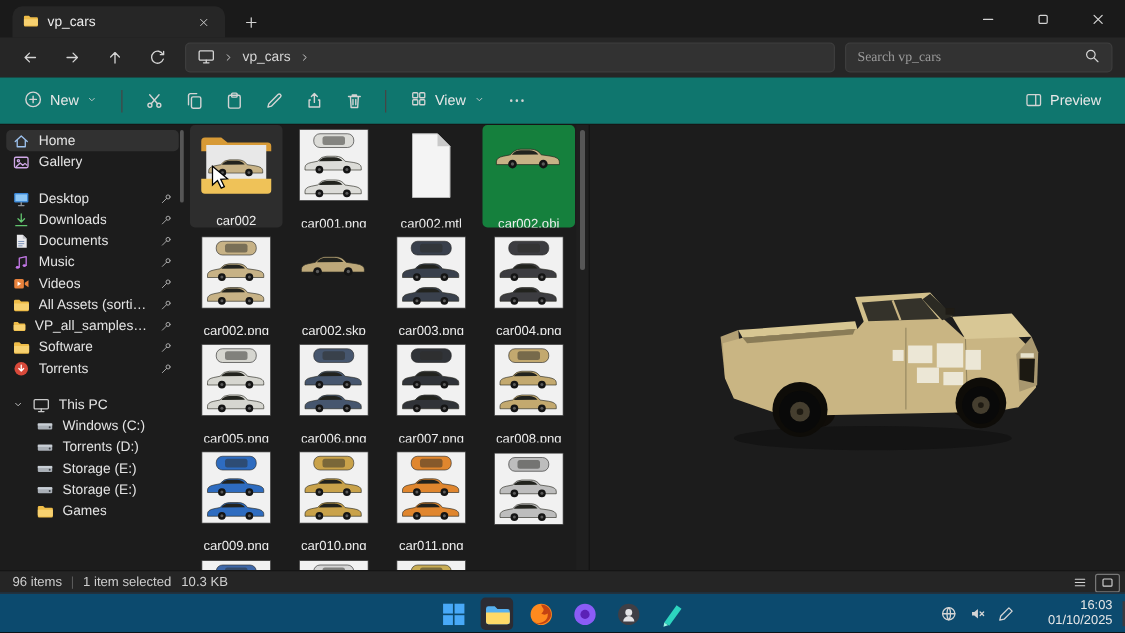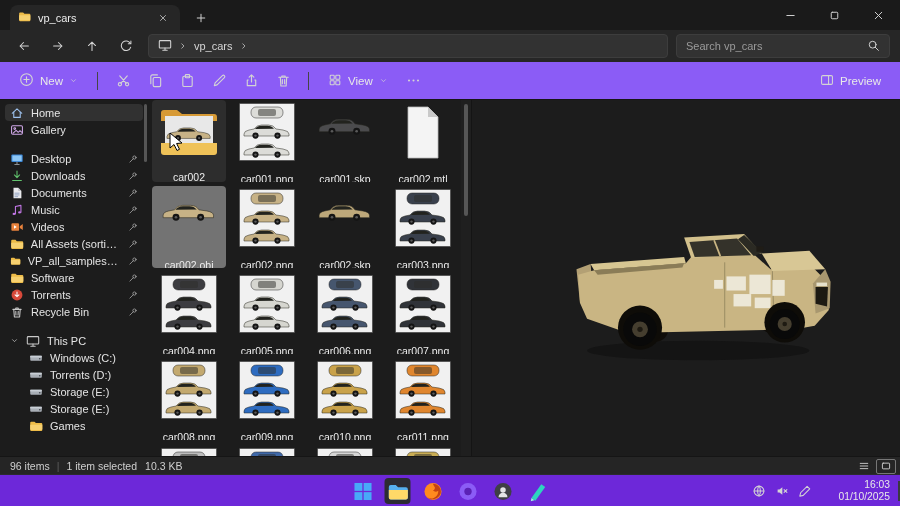--- a/index.html
+++ b/index.html
@@ -17,66 +17,66 @@
   .win-btn{width:44px;height:30px;display:flex;align-items:center;justify-content:center}
 
   
   .navbar{position:absolute;left:0;top:30px;right:0;height:32px;background:#262626;display:flex;align-items:center}
   .nav-btns{display:flex;gap:6px;padding-left:10px}
   .nav-btn{width:28px;height:26px;display:flex;align-items:center;justify-content:center;border-radius:4px}
   .field{background:#323232;border:1px solid #3d3d3d;border-radius:4px;height:24px;display:flex;align-items:center;gap:6px;padding:0 9px;font-size:11px;color:#d6d6d6}
   .address{position:absolute;left:148px;top:4px;width:520px}
   .crumb-sep{color:#8f8f8f;display:flex}
   .search{position:absolute;left:676px;top:4px;width:214px}
-  .search input{flex:1;background:transparent;border:none;outline:none;color:#d6d6d6;font-size:11px;font-family:Liberation Sans, sans-serif}
+  .search input{flex:1;background:transparent;border:none;outline:none;color:#d6d6d6;font-size:11px;font-family:Liberation Serif, serif}
   .search input::placeholder{color:#9a9a9a}
 
   
-  .cmdbar{position:absolute;left:0;top:62px;right:0;height:38px;background:#8b5cf6;display:flex;align-items:center;border-bottom:1px solid #161616}
+  .cmdbar{position:absolute;left:0;top:62px;right:0;height:38px;background:#0f766e;display:flex;align-items:center;border-bottom:1px solid #161616}
   .cmd-left{display:flex;align-items:center;gap:2px;padding-left:10px}
   .cmd-btn{display:flex;align-items:center;gap:6px;height:28px;padding:0 9px;border-radius:4px;font-size:11.5px;color:#e8e8e8}
   .op-btn{width:30px;height:28px;display:flex;align-items:center;justify-content:center;border-radius:4px}
   .vsep{width:1px;height:18px;background:#454545;margin:0 8px}
   .preview-btn{position:absolute;right:10px;top:5px}
 
   
   .sidebar{position:absolute;left:0;top:100px;width:148px;bottom:50px;padding:4px 5px 0 5px;overflow:hidden}
   .side-sec{margin-top:12px}
   .side-item{position:relative;display:flex;align-items:center;gap:7px;height:17px;padding:0 5px;border-radius:4px;font-size:11px;color:#e4e4e4;white-space:nowrap}
   .side-item.sel{background:#313131}
   .side-item.indent{padding-left:24px}
   .side-label{overflow:hidden;text-overflow:ellipsis}
   .side-item .pin{margin-left:auto;display:flex;opacity:.8}
   .side-scrollthumb{position:absolute;left:144px;top:104px;width:3px;height:58px;background:#565656;border-radius:2px}
 
   
   .grid{position:absolute;left:152px;top:100px;width:310px;height:356px;overflow:hidden;display:flex;flex-wrap:wrap;gap:4px;align-content:flex-start}
   .tile{width:74px;height:82px;border-radius:4px;display:flex;flex-direction:column;align-items:center;padding-top:3px}
   .tile.hover{background:#2d2d2d}
-  .tile.selected{background:#737373}
+  .tile.selected{background:#15803d}
   .thumb{width:64px;height:60px;display:flex;align-items:center;justify-content:center}
   .file-label{margin-top:12px;font-size:10.5px;color:#ececec;max-width:72px;white-space:nowrap;overflow:hidden;text-align:center}
 
   .vscroll{position:absolute;left:461px;top:100px;width:10px;bottom:50px;background:#1f1f1f}
   .vscroll .thumb-bar{position:absolute;left:3px;top:4px;width:4px;height:112px;background:#565656;border-radius:2px}
 
   
   .preview-pane{position:absolute;left:471px;top:100px;right:0;bottom:50px;background:#1c1c1c;border-left:1px solid #141414}
   .model{position:absolute;left:78px;top:98px}
 
   
   .statusbar{position:absolute;left:0;right:0;bottom:32px;height:18px;background:#252525;border-top:1px solid #151515;display:flex;align-items:center;font-size:10.5px;color:#cfcfcf}
   .statusbar .sep{color:#5c5c5c;margin:0 7px}
   .status-left{display:flex;padding-left:10px}
   .view-toggles{position:absolute;right:4px;top:0;height:18px;display:flex;align-items:center;gap:2px}
   .vt{width:20px;height:15px;display:flex;align-items:center;justify-content:center;border-radius:2px}
   .vt.active{border:1px solid #777}
 
   
-  .taskbar{position:absolute;left:0;right:0;bottom:0;height:32px;background:#6d28d9;border-top:1px solid #2b2b30}
+  .taskbar{position:absolute;left:0;right:0;bottom:0;height:32px;background:#0c4a6e;border-top:1px solid #2b2b30}
   .task-apps{position:absolute;left:50%;transform:translateX(-50%);top:3px;display:flex;gap:9px}
   .task-icon{width:26px;height:26px;display:flex;align-items:center;justify-content:center;border-radius:4px}
   .task-icon.active{background:#2c2c33}
   .tray{position:absolute;right:88px;top:0;height:32px;display:flex;align-items:center;gap:9px}
   .tray-ic{display:flex;align-items:center;justify-content:center}
   .clock{position:absolute;right:10px;top:4px;text-align:right;font-size:10.3px;line-height:12px;color:#e8e8e8}
   .show-desktop{position:absolute;right:0;top:6px;width:2px;height:20px;background:#3a3a40}
 
   .cursor{position:absolute;left:168px;top:132px;z-index:50;pointer-events:none}
 </style>
@@ -383,32 +383,20 @@
             <path d="M8 4.6v5.2M5.8 7.8 8 10l2.2-2.2" stroke="#fff"></path>
           </svg>
           <span class="side-label">Torrents</span>
           <span class="pin">
             <svg width="10" height="10" viewBox="0 0 16 16" fill="none" stroke="#d4d4d4" stroke-width="1.2" stroke-linecap="round" stroke-linejoin="round">
               <circle cx="10.3" cy="5.7" r="2.6"></circle>
               <path d="M8.4 7.6 3 13"></path>
             </svg>
           </span>
         </div>
-        <div class="side-item">
-          <svg width="14" height="14" viewBox="0 0 16 16" fill="none" stroke="#d4d4d4" stroke-width="1.2" stroke-linecap="round" stroke-linejoin="round">
-            <path d="M4.3 5l.7 8.6h6L11.7 5M3.3 5h9.4M6.3 5l.3-1.6h2.8L9.7 5M6.6 7.2l.2 4.2M9.4 7.2l-.2 4.2" stroke="#c9c9c9"></path>
-          </svg>
-          <span class="side-label">Recycle Bin</span>
-          <span class="pin">
-            <svg width="10" height="10" viewBox="0 0 16 16" fill="none" stroke="#d4d4d4" stroke-width="1.2" stroke-linecap="round" stroke-linejoin="round">
-              <circle cx="10.3" cy="5.7" r="2.6"></circle>
-              <path d="M8.4 7.6 3 13"></path>
-            </svg>
-          </span>
-        </div>
       </div>
     <div id="side-system" class="side-sec">
         <div class="side-item">
           <svg width="9" height="9" viewBox="0 0 16 16" fill="none" stroke="#d4d4d4" stroke-width="1.2" stroke-linecap="round" stroke-linejoin="round">
             <path d="M4.5 6.5 8 10l3.5-3.5"></path>
           </svg>
           <svg width="14" height="14" viewBox="0 0 16 16" fill="none" stroke="#d4d4d4" stroke-width="1.2" stroke-linecap="round" stroke-linejoin="round">
             <rect x="1.5" y="3" width="13" height="8.5" rx="1" stroke="#c9c9c9"></rect>
             <path d="M5.5 14h5M8 11.5V14" stroke="#c9c9c9"></path>
           </svg>
@@ -494,35 +482,20 @@
               <path d="M1 12q0-3 5-4l5-1q3-4 7.5-4h7q5 0 7.5 4l7 1q6 1 6 4v2H1z" fill="#dcdcd8" stroke="#26261f" stroke-width="0.5"></path>
               <path d="M12 7q2.5-3.2 6.5-3.2h6q4 0 6.5 3z" fill="#22231e"></path>
               <circle cx="12.5" cy="13.6" r="3.1" fill="#141414"></circle>
               <circle cx="34.5" cy="13.6" r="3.1" fill="#141414"></circle>
               <circle cx="12.5" cy="13.6" r="1.2" fill="#5a5a5a"></circle>
               <circle cx="34.5" cy="13.6" r="1.2" fill="#5a5a5a"></circle>
             </g>
           </svg>
         </div>
         <div class="file-label">car001.png</div>
-      </div>
-      <div class="tile">
-        <div class="thumb">
-          <svg width="60" height="58" viewBox="0 0 60 58">
-            <g transform="translate(3,13) scale(1.12)">
-              <path d="M1 12q0-3 5-4l5-1q3-4 7.5-4h7q5 0 7.5 4l7 1q6 1 6 4v2H1z" fill="#4b4b4d" stroke="#26261f" stroke-width="0.5"></path>
-              <path d="M12 7q2.5-3.2 6.5-3.2h6q4 0 6.5 3z" fill="#22231e"></path>
-              <circle cx="12.5" cy="13.6" r="3.1" fill="#141414"></circle>
-              <circle cx="34.5" cy="13.6" r="3.1" fill="#141414"></circle>
-              <circle cx="12.5" cy="13.6" r="1.2" fill="#5a5a5a"></circle>
-              <circle cx="34.5" cy="13.6" r="1.2" fill="#5a5a5a"></circle>
-            </g>
-          </svg>
-        </div>
-        <div class="file-label">car001.skp</div>
       </div>
       <div class="tile">
         <div class="thumb">
           <svg width="56" height="58" viewBox="0 0 56 58">
             <path d="M13 4h20l10 10v41H13z" fill="#f4f4f4" stroke="#b9b9b9" stroke-width="0.8"></path>
             <path d="M33 4l10 10H33z" fill="#c9c9c9"></path>
           </svg>
         </div>
         <div class="file-label">car002.mtl</div>
       </div>

